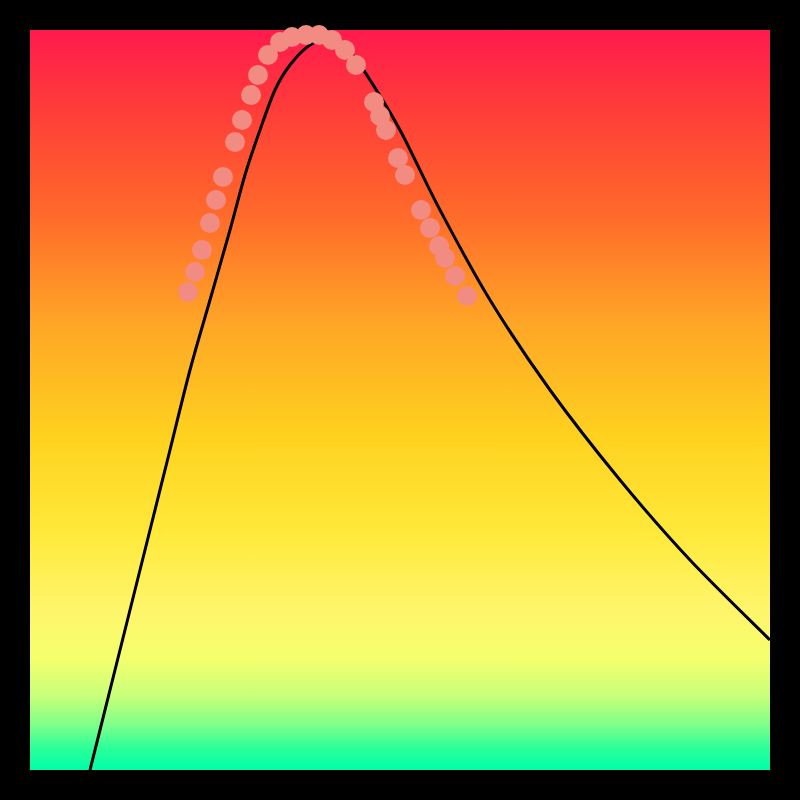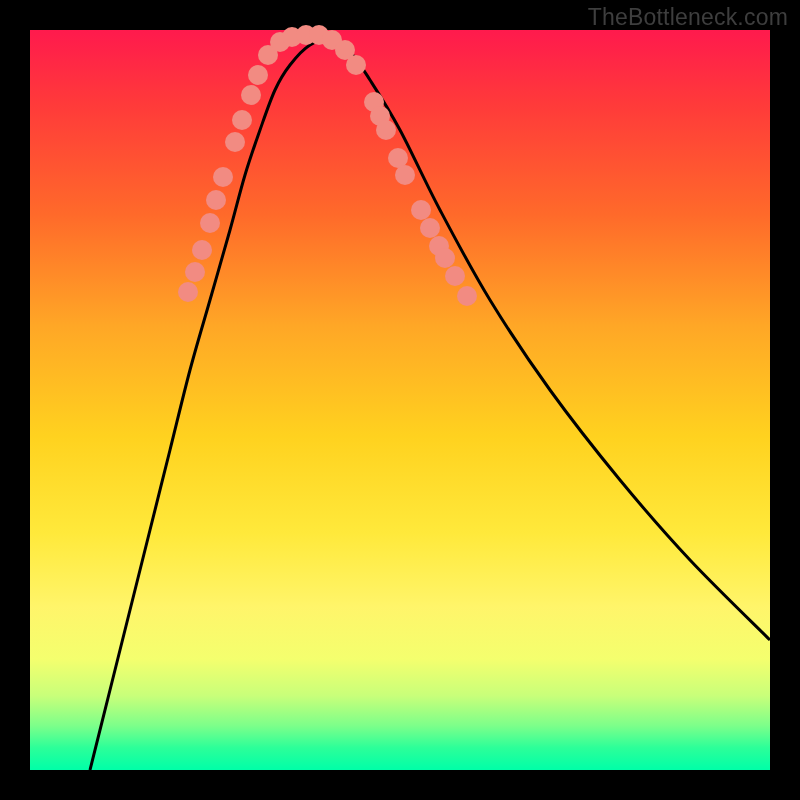--- a/index.html
+++ b/index.html
@@ -92,14 +92,13 @@
           <circle cx="375" cy="145" r="10" fill="#f28b82"></circle>
           <circle cx="391" cy="180" r="10" fill="#f28b82"></circle>
           <circle cx="400" cy="198" r="10" fill="#f28b82"></circle>
           <circle cx="409" cy="216" r="10" fill="#f28b82"></circle>
           <circle cx="415" cy="228" r="10" fill="#f28b82"></circle>
           <circle cx="425" cy="246" r="10" fill="#f28b82"></circle>
           <circle cx="437" cy="266" r="10" fill="#f28b82"></circle>
         </g>
     </svg>
   </div>
-  <div class="watermark">TheBottleneck.com</div>
 </div>
 
 </body></html>

